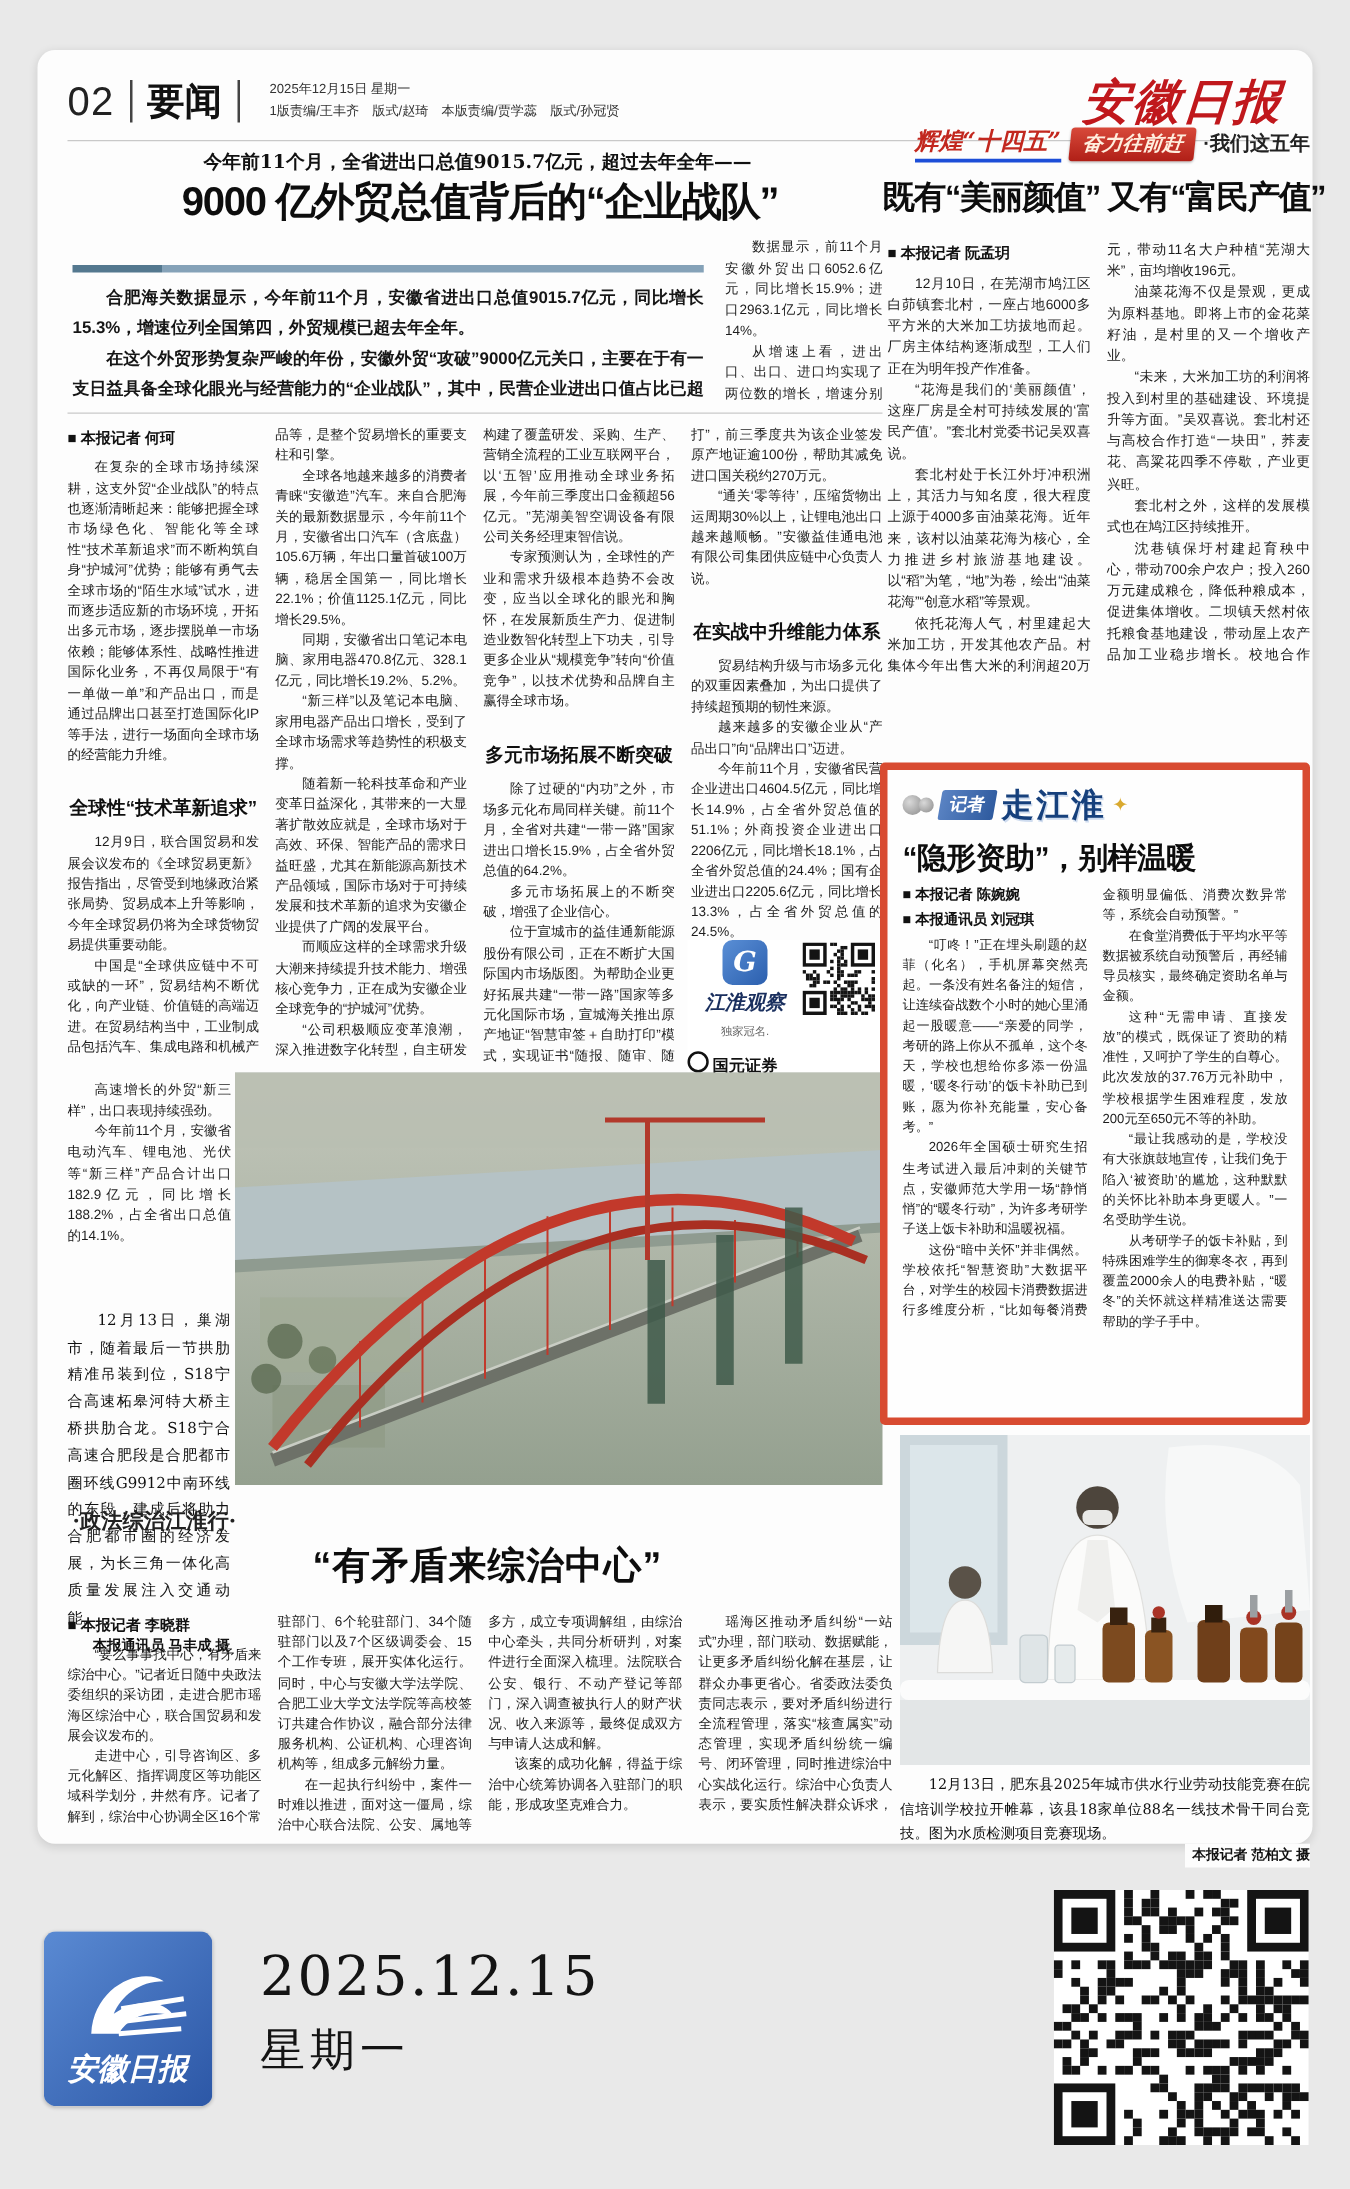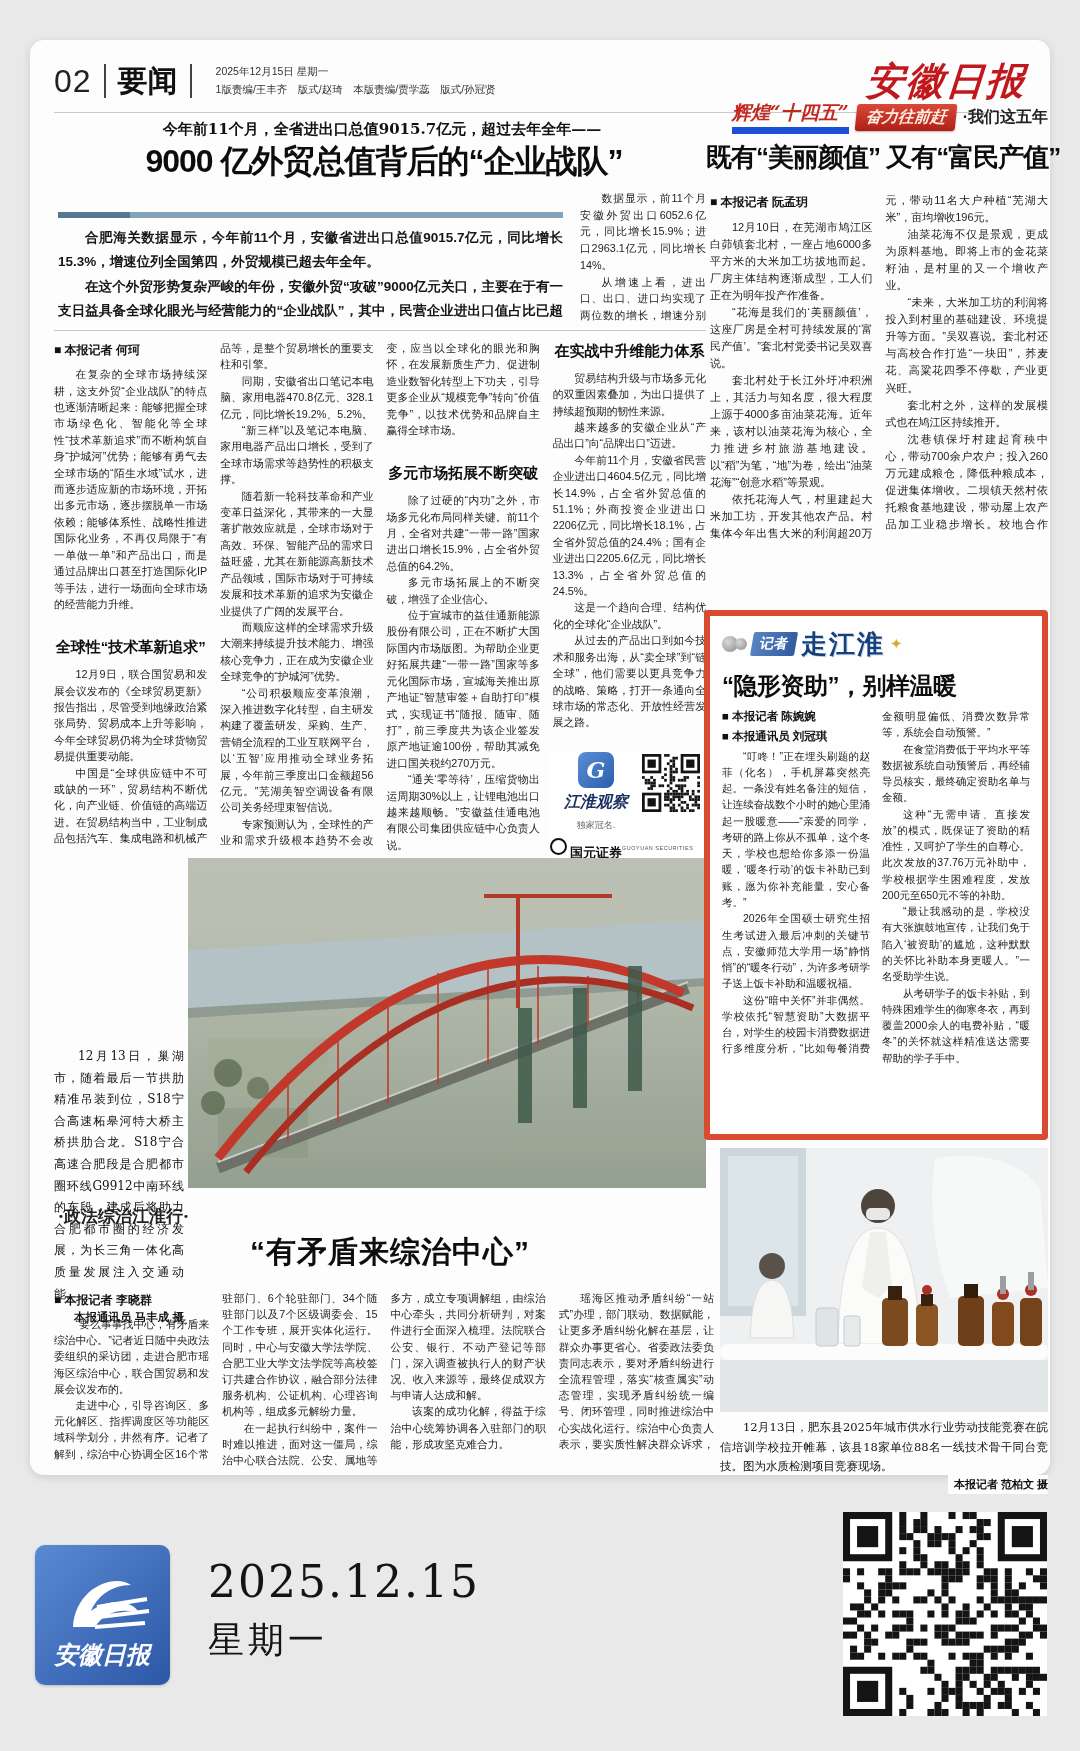--- a/index.html
+++ b/index.html
@@ -33,32 +33,32 @@
   .photo-cap{left:24px;top:1006px;width:130px;font-family:"DejaVu Serif","Liberation Serif",serif;font-size:12px;line-height:1.8;color:#111;text-align:justify;}
   .photo-cap .first{text-indent:2em;margin:0;}
   .credit{font-weight:700;text-align:right;font-family:"Liberation Sans",sans-serif;font-size:11.5px;margin-top:2px;}
   .bridge{left:158px;top:818px;width:518px;height:330px;overflow:hidden;background:#aab2a6;}
   
   .ad{left:520px;top:712px;width:158px;height:106px;background:#fff;display:flex;flex-wrap:wrap;align-items:flex-start;}
   .ad-ic{width:36px;height:36px;border-radius:8px;background:linear-gradient(135deg,#5a8fd6,#2b5fae);color:#fff;font-weight:900;font-size:22px;font-family:"DejaVu Serif",serif;font-style:italic;display:flex;align-items:center;justify-content:center;}
   .ad-brand{font-family:"DejaVu Serif",serif;font-style:italic;font-weight:900;font-size:16px;color:#1a2f5e;margin-top:4px;}
   .ad-left{display:flex;flex-direction:column;align-items:center;width:92px;}
   .ad-note{font-size:9px;color:#666;margin-top:6px;}
-  .gy{display:flex;flex-direction:row;line-height:1;margin-top:12px;justify-content:center;}
+  .gy{display:flex;flex-direction:column;line-height:1;margin-top:12px;justify-content:center;}
   .gy .n{font-weight:800;font-size:13px;color:#111;}
   .gy .e{font-size:5.5px;color:#555;letter-spacing:.5px;}
   .gy-row{display:flex;align-items:center;gap:3px;}
   .gy-ic{width:13px;height:13px;border:2.5px solid #111;border-radius:50%;}
   
   .law-label{left:28px;top:1165px;font-size:17px;font-weight:800;color:#222;font-family:"DejaVu Serif",serif;}
   .law-head{left:120px;top:1192px;width:480px;text-align:center;font-size:30px;font-weight:800;color:#0d0d0d;letter-spacing:1px;}
   .lawcols{left:24px;top:1250px;width:660px;height:182px;column-count:4;column-gap:13px;column-fill:auto;font-size:10.8px;line-height:1.5;color:#1c1c1c;overflow:hidden;}
   
   .banner{left:676px;top:60px;width:342px;display:flex;justify-content:flex-end;align-items:center;gap:7px;}
-  .b1{color:#c2281f;font-weight:900;font-style:italic;font-size:19px;font-family:"DejaVu Serif",serif;border-bottom:7px solid #1d4ed8;padding-bottom:1px;}
+  .b1{color:#c2281f;font-weight:900;font-style:italic;font-size:19px;font-family:"DejaVu Serif",serif;border-bottom:3px solid #1d4ed8;padding-bottom:1px;}
   .b2{background:linear-gradient(180deg,#d8493a,#b01f17);color:#ffeede;font-weight:900;font-style:italic;font-size:16px;font-family:"DejaVu Serif",serif;padding:3px 10px;border-radius:3px;transform:skewX(-6deg);box-shadow:0 1px 2px rgba(0,0,0,.3);}
   .b3{color:#222;font-weight:800;font-size:16px;}
   .feat-head{left:676px;top:100px;width:342px;font-size:26px;font-weight:800;color:#0d0d0d;letter-spacing:-1px;white-space:nowrap;}
   .featcols{left:680px;top:152px;width:338px;height:374px;column-count:2;column-gap:13px;column-fill:auto;font-size:11px;line-height:1.55;color:#1c1c1c;overflow:hidden;}
   
   .redbox{left:674px;top:570px;width:344px;height:530px;border:6px solid #d84b31;border-radius:4px;background:#fefefe;box-sizing:border-box;padding:10px 12px;}
   .rlogo{display:flex;align-items:center;gap:5px;height:36px;}
   .cam{width:16px;height:16px;border-radius:50%;background:radial-gradient(circle at 35% 35%,#d9d9d9,#8a8a8a);}
   .cam2{width:12px;height:12px;margin-left:-8px;}
   .ribbon{background:linear-gradient(100deg,#5b84c4,#2e5a9e);color:#fff;font-weight:800;font-size:14px;padding:3px 8px;transform:skewX(-10deg);border-radius:2px;}
@@ -108,37 +108,42 @@
         <p class="gp">数据显示，前11个月安徽外贸出口6052.6亿元，同比增长15.9%；进口2963.1亿元，同比增长14%。</p>
         <p class="gp">从增速上看，进出口、出口、进口均实现了两位数的增长，增速分别位居全国第四、第七、第五。</p>
       </div>
     <div class="abs hline div2"></div>
     <div class="abs maincols">
         <p class="by">■ 本报记者 何珂</p>
         <p class="gp">在复杂的全球市场持续深耕，这支外贸“企业战队”的特点也逐渐清晰起来：能够把握全球市场绿色化、智能化等全球性“技术革新追求”而不断构筑自身“护城河”优势；能够有勇气去全球市场的“陌生水域”试水，进而逐步适应新的市场环境，开拓出多元市场，逐步摆脱单一市场依赖；能够体系性、战略性推进国际化业务，不再仅局限于“有一单做一单”和产品出口，而是通过品牌出口甚至打造国际化IP等手法，进行一场面向全球市场的经营能力升维。</p>
         <h3 class="colhead">全球性“技术革新追求”</h3>
         <p class="gp">12月9日，联合国贸易和发展会议发布的《全球贸易更新》报告指出，尽管受到地缘政治紧张局势、贸易成本上升等影响，今年全球贸易仍将为全球货物贸易提供重要动能。</p>
         <p class="gp">中国是“全球供应链中不可或缺的一环”，贸易结构不断优化，向产业链、价值链的高端迈进。在贸易结构当中，工业制成品包括汽车、集成电路和机械产品等，是整个贸易增长的重要支柱和引擎。</p>
+        <p class="gp">全球各地越来越多的消费者青睐“安徽造”汽车。来自合肥海关的最新数据显示，今年前11个月，安徽省出口汽车（含底盘）105.6万辆，年出口量首破100万辆，稳居全国第一，同比增长22.1%；价值1125.1亿元，同比增长29.5%。</p>
         <p class="gp">同期，安徽省出口笔记本电脑、家用电器470.8亿元、328.1亿元，同比增长19.2%、5.2%。</p>
         <p class="gp">“新三样”以及笔记本电脑、家用电器产品出口增长，受到了全球市场需求等趋势性的积极支撑。</p>
         <p class="gp">随着新一轮科技革命和产业变革日益深化，其带来的一大显著扩散效应就是，全球市场对于高效、环保、智能产品的需求日益旺盛，尤其在新能源高新技术产品领域，国际市场对于可持续发展和技术革新的追求为安徽企业提供了广阔的发展平台。</p>
         <p class="gp">而顺应这样的全球需求升级大潮来持续提升技术能力、增强核心竞争力，正在成为安徽企业全球竞争的“护城河”优势。</p>
         <p class="gp">“公司积极顺应变革浪潮，深入推进数字化转型，自主研发构建了覆盖研发、采购、生产、营销全流程的工业互联网平台，以‘五智’应用推动全球业务拓展，今年前三季度出口金额超56亿元。”芜湖美智空调设备有限公司关务经理束智信说。</p>
         <p class="gp">专家预测认为，全球性的产业和需求升级根本趋势不会改变，应当以全球化的眼光和胸怀，在发展新质生产力、促进制造业数智化转型上下功夫，引导更多企业从“规模竞争”转向“价值竞争”，以技术优势和品牌自主赢得全球市场。</p>
         <h3 class="colhead">多元市场拓展不断突破</h3>
         <p class="gp">除了过硬的“内功”之外，市场多元化布局同样关键。前11个月，全省对共建“一带一路”国家进出口增长15.9%，占全省外贸总值的64.2%。</p>
         <p class="gp">多元市场拓展上的不断突破，增强了企业信心。</p>
         <p class="gp">位于宣城市的益佳通新能源股份有限公司，正在不断扩大国际国内市场版图。为帮助企业更好拓展共建“一带一路”国家等多元化国际市场，宣城海关推出原产地证“智慧审签＋自助打印”模式，实现证书“随报、随审、随打”，前三季度共为该企业签发原产地证逾100份，帮助其减免进口国关税约270万元。</p>
         <p class="gp">“通关‘零等待’，压缩货物出运周期30%以上，让锂电池出口越来越顺畅。”安徽益佳通电池有限公司集团供应链中心负责人说。</p>
         <h3 class="colhead">在实战中升维能力体系</h3>
         <p class="gp">贸易结构升级与市场多元化的双重因素叠加，为出口提供了持续超预期的韧性来源。</p>
         <p class="gp">越来越多的安徽企业从“产品出口”向“品牌出口”迈进。</p>
         <p class="gp">今年前11个月，安徽省民营企业进出口4604.5亿元，同比增长14.9%，占全省外贸总值的51.1%；外商投资企业进出口2206亿元，同比增长18.1%，占全省外贸总值的24.4%；国有企业进出口2205.6亿元，同比增长13.3%，占全省外贸总值的24.5%。</p>
         <p class="gp">这是一个趋向合理、结构优化的全球化“企业战队”。</p>
         <p class="gp">从过去的产品出口到如今技术和服务出海，从“卖全球”到“链全球”，他们需要以更具竞争力的战略、策略，打开一条通向全球市场的常态化、开放性经营发展之路。</p>
+      </div>
+    <div class="abs tailcol">
+        <p class="gp">高速增长的外贸“新三样”，出口表现持续强劲。</p>
+        <p class="gp">今年前11个月，安徽省电动汽车、锂电池、光伏等“新三样”产品合计出口182.9亿元，同比增长188.2%，占全省出口总值的14.1%。</p>
       </div>
 
     <div class="abs ad">
       <div class="ad-left">
         <div class="ad-ic">G</div>
         <div class="ad-brand">江淮观察</div>
         <div class="ad-note">独家冠名.</div>
       </div>
       <div id="adqr" style="margin-top:2px;">
           <svg viewBox="0 0 21 21" width="58" height="58" style="display: block;">

